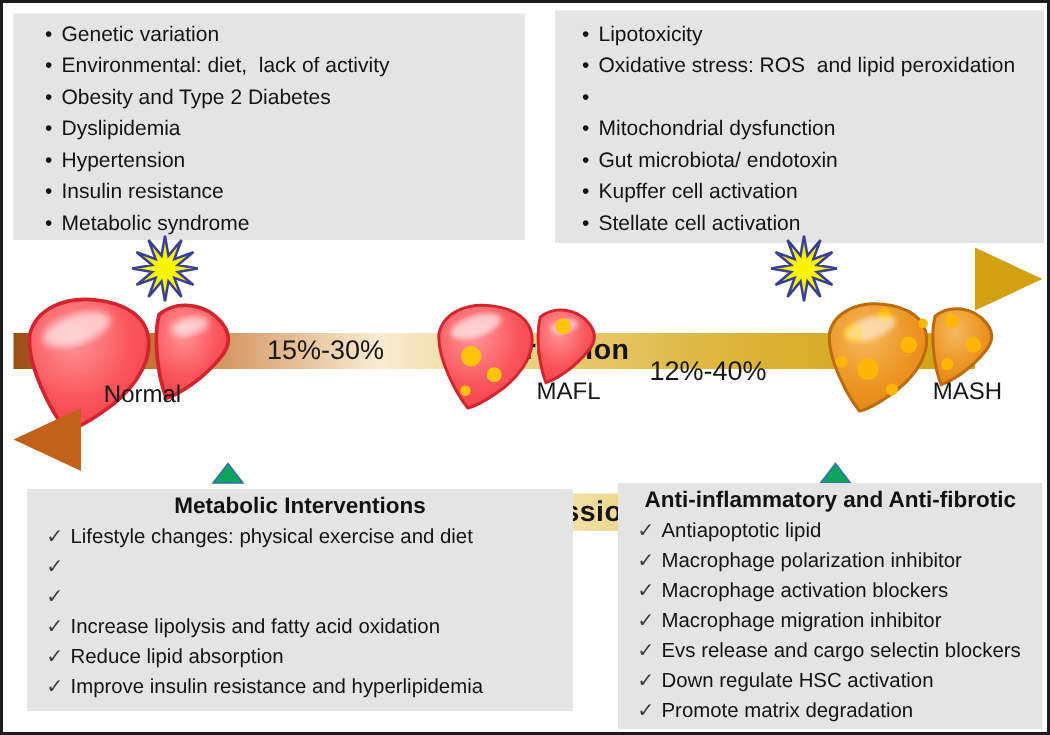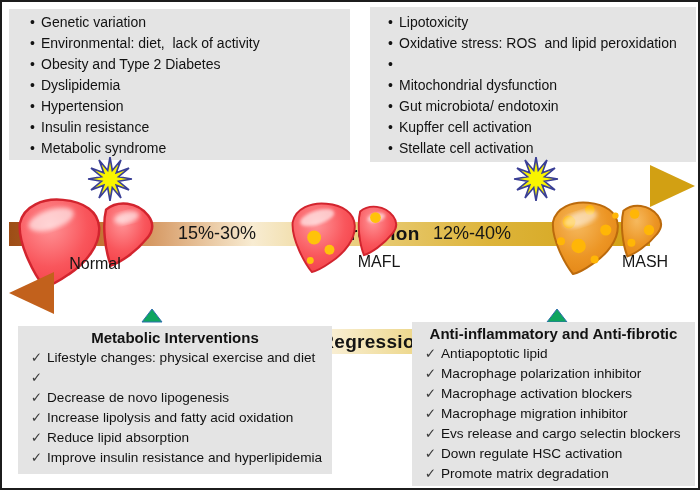--- a/index.html
+++ b/index.html
@@ -2,21 +2,21 @@
 <html><head>
 <meta charset="utf-8">
 <style>
   html,body{margin:0;padding:0;background:#fff;font-family:"Liberation Sans",sans-serif;}
   #canvas{position:relative;width:700px;height:490px;background:#fff;border:2px solid #1c1c1c;box-sizing:border-box;overflow:hidden;}
 
   
   .gbox{position:absolute;background:#e4e4e4;color:#121212;}
   #box-tl{left:7px;top:7px;width:341px;height:148px;padding-top:3px;}
   #box-tr{left:368px;top:5px;width:326px;height:150px;padding-top:5px;}
-  #box-bl{left:16px;top:324px;width:314px;height:146px;padding-top:2px;}
+  #box-bl{left:16px;top:324px;width:364px;height:146px;padding-top:2px;}
   #box-br{left:410px;top:320px;width:283px;height:162px;padding-top:2px;}
   .li{display:flex;align-items:baseline;line-height:21px;font-size:14px;}
   .li .marker{width:17px;text-align:center;flex:0 0 17px;}
   #box-tl .li{padding-left:15px;}
   #box-tr .li{padding-left:12px;}
   #box-bl .li,#box-br .li{padding-left:8px;line-height:20px;font-size:13.6px;}
   #box-bl .li .marker,#box-br .li .marker{flex:0 0 21px;width:21px;color:#3c3c3c;}
   .li .txt{white-space:pre;}
   .btitle{font-weight:bold;font-size:15px;text-align:center;line-height:20px;}
 
@@ -178,21 +178,21 @@
       <circle cx="108" cy="56" r="5" fill="#ffb606"></circle>
       <ellipse cx="44" cy="26" rx="22" ry="9" transform="rotate(-18 44 26)" fill="#ffffff" opacity="0.5" filter="url(#blur1)"></ellipse>
     </svg>
   </div>
 
   <div class="stage-label" style="left:337px;top:251px;width:80px;">MAFL</div>
   <div class="stage-label" style="left:48px;top:253px;width:90px;">Normal</div>
   <div class="stage-label" style="left:598px;top:251px;width:90px;">MASH</div>
 
   <div class="pct" style="left:160px;top:221px;">15%-30%</div>
-  <div class="pct" style="left:415px;top:221px;">12%-40%</div>
+  <div class="pct" style="left:415px;top:235px;">12%-40%</div>
 
   <div class="abody" id="reg-body">
     <span class="alabel">Regression</span>
   </div>
   <div id="reg-head"></div>
 
   <div class="abs" style="left:139px;top:306px;">
     <svg width="22" height="15" viewBox="0 0 22 15">
         <polygon points="11,1 21,14 1,14" fill="#0fa55f" stroke="#2f6fae" stroke-width="1"></polygon>
       </svg>
@@ -207,21 +207,20 @@
     <div class="btitle">Metabolic Interventions</div>
     <div class="li">
         <span class="marker">✓</span>
         <span class="txt">Lifestyle changes: physical exercise and diet</span>
       </div>
     <div class="li">
         <span class="marker">✓</span>
       </div>
     <div class="li">
         <span class="marker">✓</span>
-        <span class="txt">Decrease de novo lipogenesis</span>
       </div>
     <div class="li">
         <span class="marker">✓</span>
         <span class="txt">Increase lipolysis and fatty acid oxidation</span>
       </div>
     <div class="li">
         <span class="marker">✓</span>
         <span class="txt">Reduce lipid absorption</span>
       </div>
     <div class="li">

